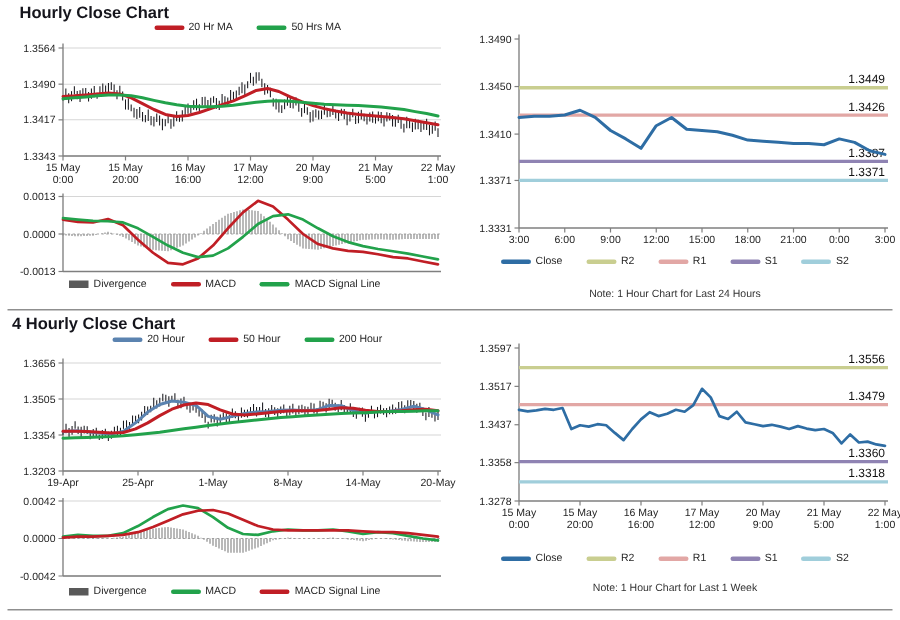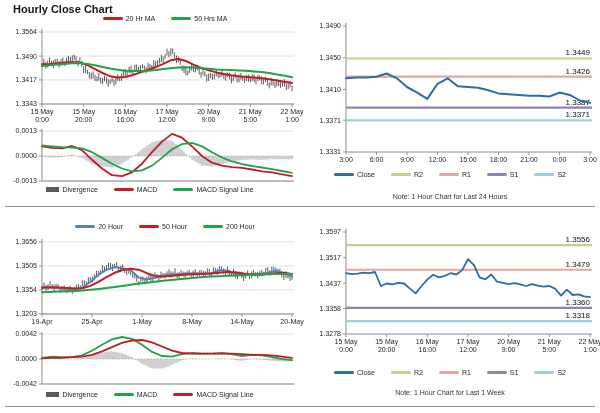--- a/index.html
+++ b/index.html
@@ -419,20 +419,21 @@
       </span>
       <span class="lg-item">
         <span class="lg-line" style="background: rgb(160, 206, 219);"></span>
         <span>S2</span>
       </span>
     </div>
   <div class="note" style="left:302px;top:193px;width:296px">Note: 1 Hour Chart for Last 24 Hours</div>
 
   <div class="divider" style="top:206px"></div>
 
+  <div class="chart-title" style="left:8px;top:210px">4 Hourly Close Chart</div>
   <div class="legend" id="lg-4h-ma" style="left:40px;top:223px;width:250px">
       <span class="lg-item">
         <span class="lg-line" style="background: rgb(91, 131, 176);"></span>
         <span>20 Hour</span>
       </span>
       <span class="lg-item">
         <span class="lg-line" style="background: rgb(192, 30, 37);"></span>
         <span>50 Hour</span>
       </span>
       <span class="lg-item">

